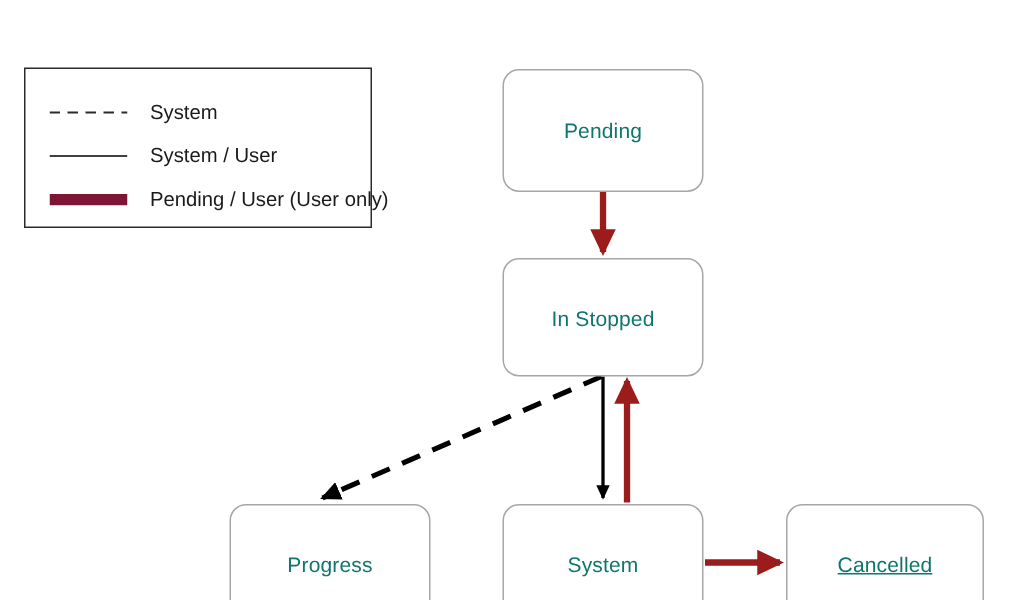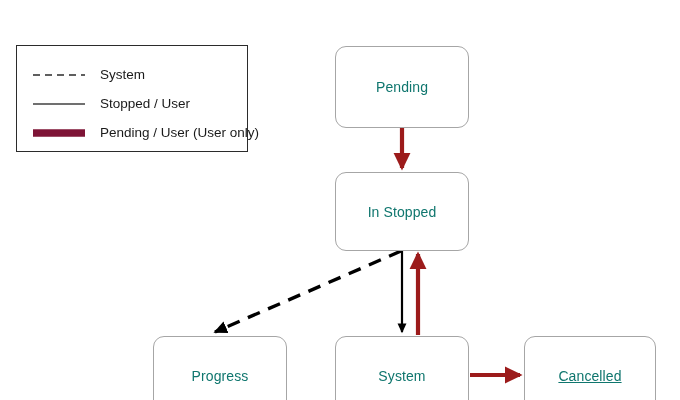--- a/index.html
+++ b/index.html
@@ -121,21 +121,21 @@
       </span>
       <span class="legend-label">System</span>
     </div>
 
     <div class="legend-row">
       <span class="legend-sample">
         <svg width="52" height="10" viewBox="0 0 52 10" xmlns="http://www.w3.org/2000/svg">
           <line x1="0" y1="5" x2="52" y2="5" stroke="#404040" stroke-width="1.3"></line>
         </svg>
       </span>
-      <span class="legend-label">Stopped / User</span>
+      <span class="legend-label">System / User</span>
     </div>
 
     <div class="legend-row">
       <span class="legend-sample">
         <svg width="52" height="10" viewBox="0 0 52 10" xmlns="http://www.w3.org/2000/svg">
           <line x1="0" y1="5" x2="52" y2="5" stroke="#7E1436" stroke-width="7.5"></line>
         </svg>
       </span>
       <span class="legend-label">Pending / User (User only)</span>
     </div>

